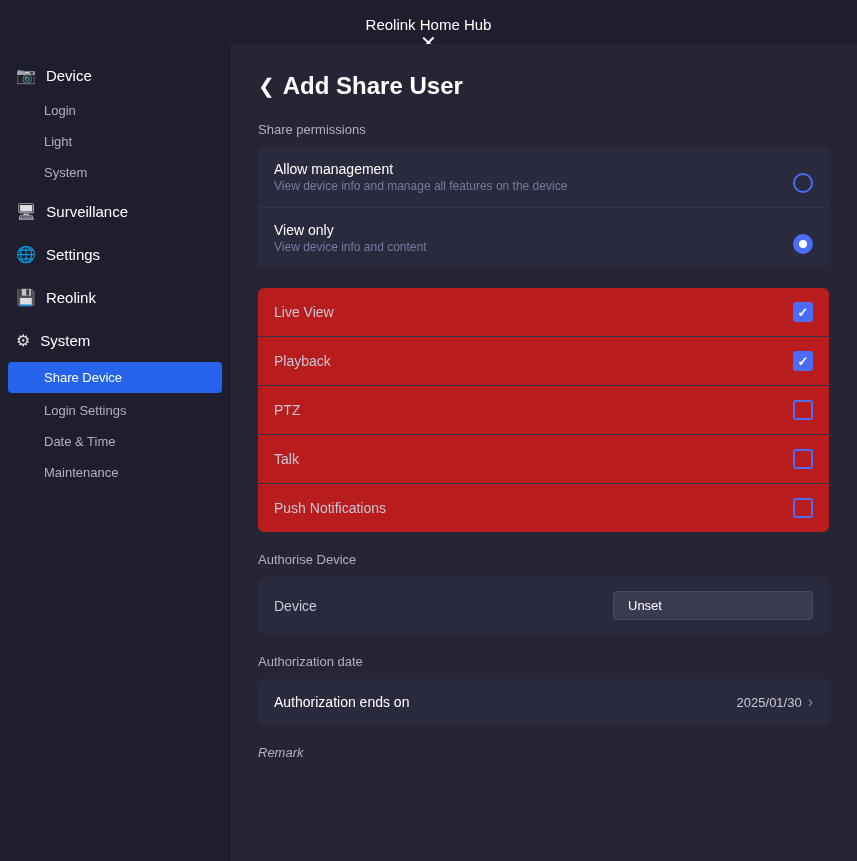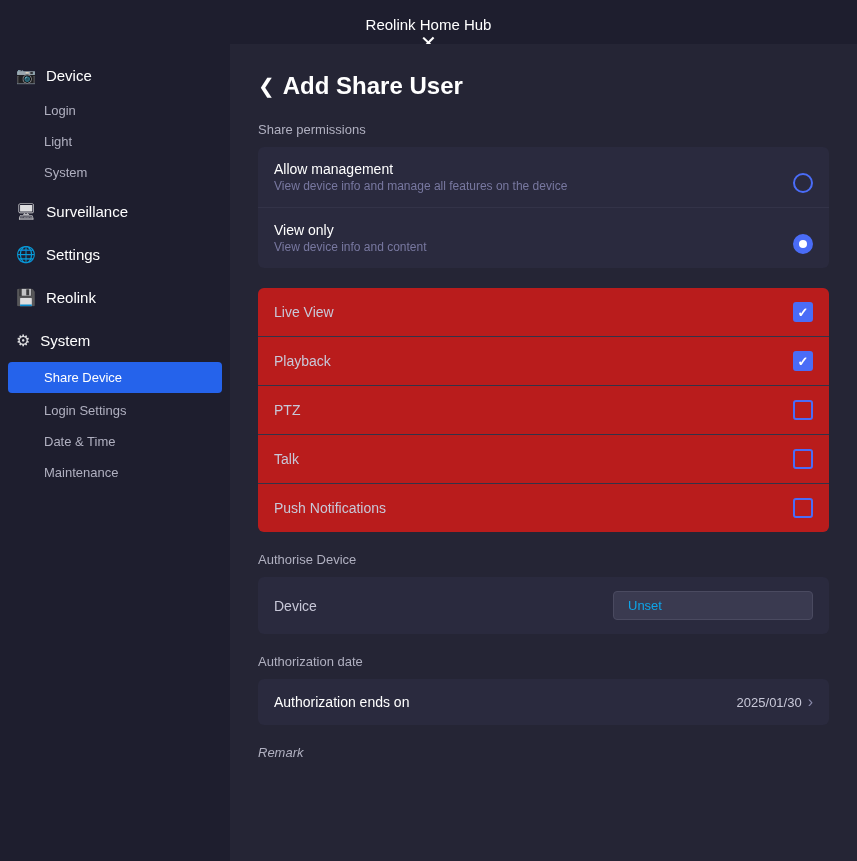--- a/index.html
+++ b/index.html
@@ -250,21 +250,21 @@
     .auth-label {
       color: #c8c8d8;
       font-size: 14px;
     }
 
     .auth-value {
       background: #3a3a50;
       border: 1px solid #4a4a60;
       border-radius: 4px;
       padding: 6px 14px;
-      color: #0ea5e9;
+      color: #ffffff;
       font-size: 13px;
       min-width: 200px;
       text-align: left;
     }
 
     
     .date-row {
       display: flex;
       align-items: center;
       justify-content: space-between;

